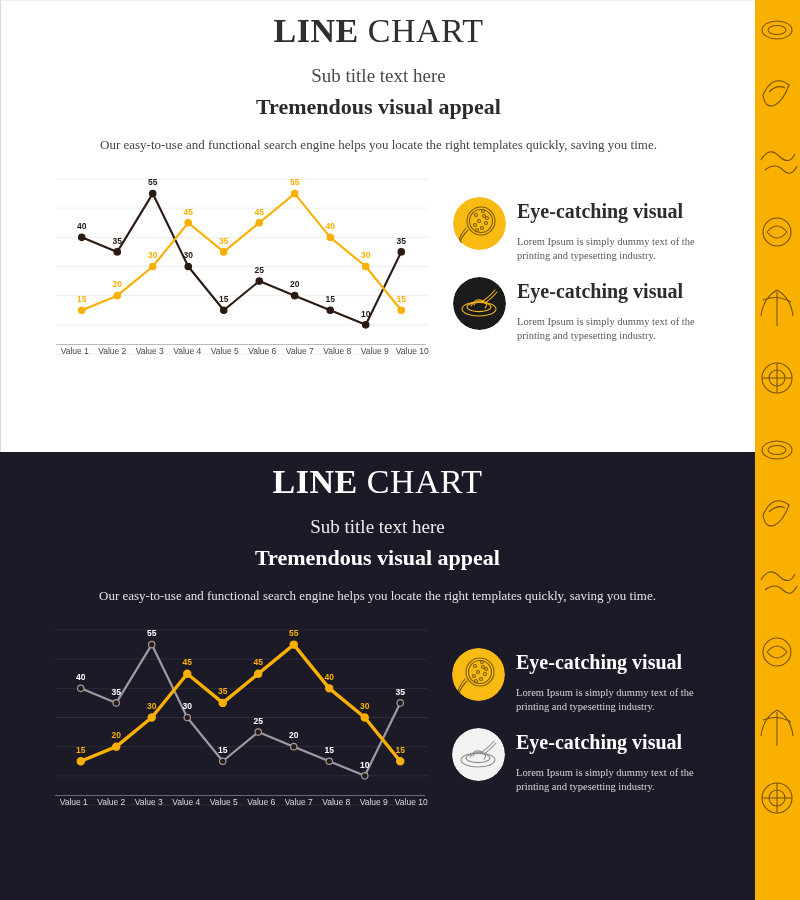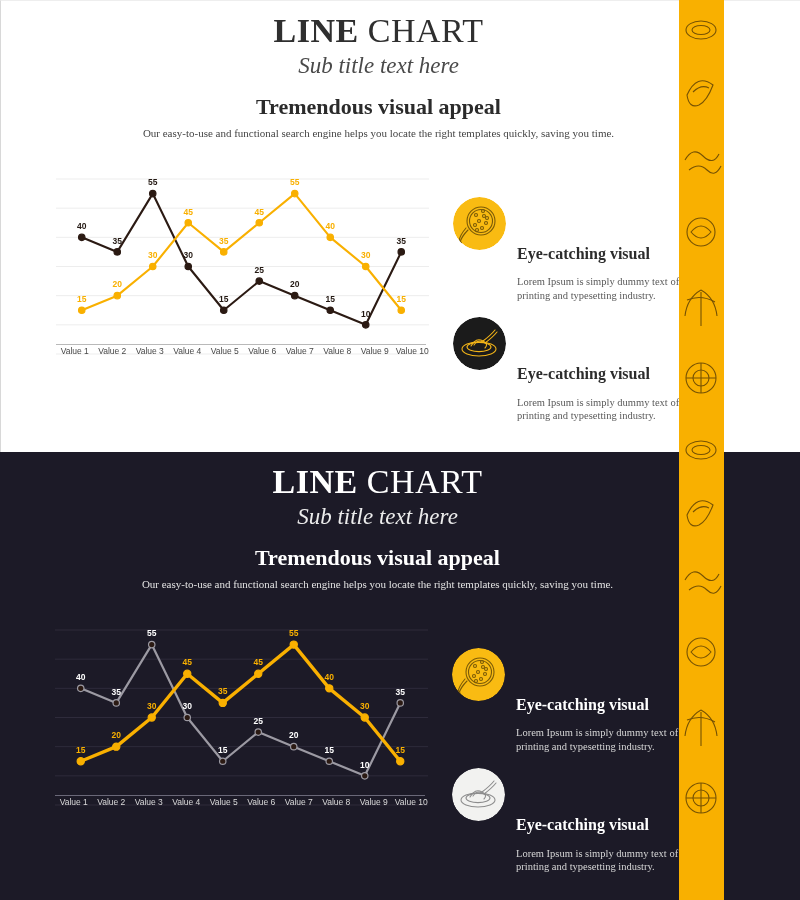--- a/index.html
+++ b/index.html
@@ -2,39 +2,39 @@
 <html><head>
 <meta charset="utf-8">
 <style>
   * { margin:0; padding:0; box-sizing:border-box; }
   html, body {
     width:800px; height:900px;
     font-family:"Liberation Serif", serif;
     background:#ffffff;
     overflow:hidden;
   }
-  .page { position:relative; width:724px; height:900px; }
+  .page { position:relative; width:800px; height:900px; }
 
   
   .panel { position:absolute; left:0; width:800px; overflow:hidden; }
   .panel.light { top:0; height:452px; background:#ffffff; border-left:1px solid #d8d8d8; border-top:1px solid #eeeeee; }
   .panel.dark  { top:452px; height:448px; background:#1c1a27; }
 
   
   .strip { position:absolute; top:0; right:0; width:45px; height:900px; background:#f9b000; overflow:hidden; }
   .strip svg { display:block; width:45px; height:900px; }
 
   
   .head { position:absolute; left:0; width:755px; text-align:center; }
   .title { font-size:34px; letter-spacing:0.5px; line-height:1.05; }
   .title .b { font-weight:700; }
   .title .l { font-weight:400; }
-  .subtitle { font-size:23px; font-weight:400; margin-top:4px;font-style:italic; }
+  .subtitle { font-size:19px; font-weight:400; margin-top:16px; }
   .section-title { font-size:22px; font-weight:700; }
-  .section-desc { font-size:11px; margin-top:7px; }
+  .section-desc { font-size:13px; margin-top:17px; }
 
   .light .title { color:#2f2f2f; }
   .light .subtitle { color:#4a4a4a; }
   .light .section-title { color:#2b2b2b; }
   .light .section-desc { color:#444444; }
   .dark .title { color:#ffffff; }
   .dark .subtitle { color:#ececec; }
   .dark .section-title { color:#ffffff; }
   .dark .section-desc { color:#e2e2e2; }
 
@@ -51,21 +51,21 @@
   }
   .light .axis-labels .tick { color:#474747; }
   .dark  .axis-labels .tick { color:#dadada; }
 
   
   .features { position:absolute; left:452px; top:196px; width:250px; }
   .feature { display:flex; align-items:flex-start; margin-bottom:14px; }
   .badge { width:53px; height:53px; border-radius:50%; flex:0 0 53px; margin-right:11px; overflow:hidden; position:relative; }
   .badge svg { display:block; width:53px; height:53px; }
   .ftext { padding-top:3px; }
-  .ftitle { font-size:16px; font-weight:700; line-height:1.15;margin-top:45px; }
+  .ftitle { font-size:20px; font-weight:700; line-height:1.15; }
   .fdesc { font-size:10.5px; line-height:1.32; margin-top:12px; }
   .light .ftitle { color:#2c2c2c; }
   .light .fdesc  { color:#5a5a5a; }
   .dark  .ftitle { color:#ffffff; }
   .dark  .fdesc  { color:#d6d6d6; }
 </style>
 </head>
 <body>
 
 <div class="page">

